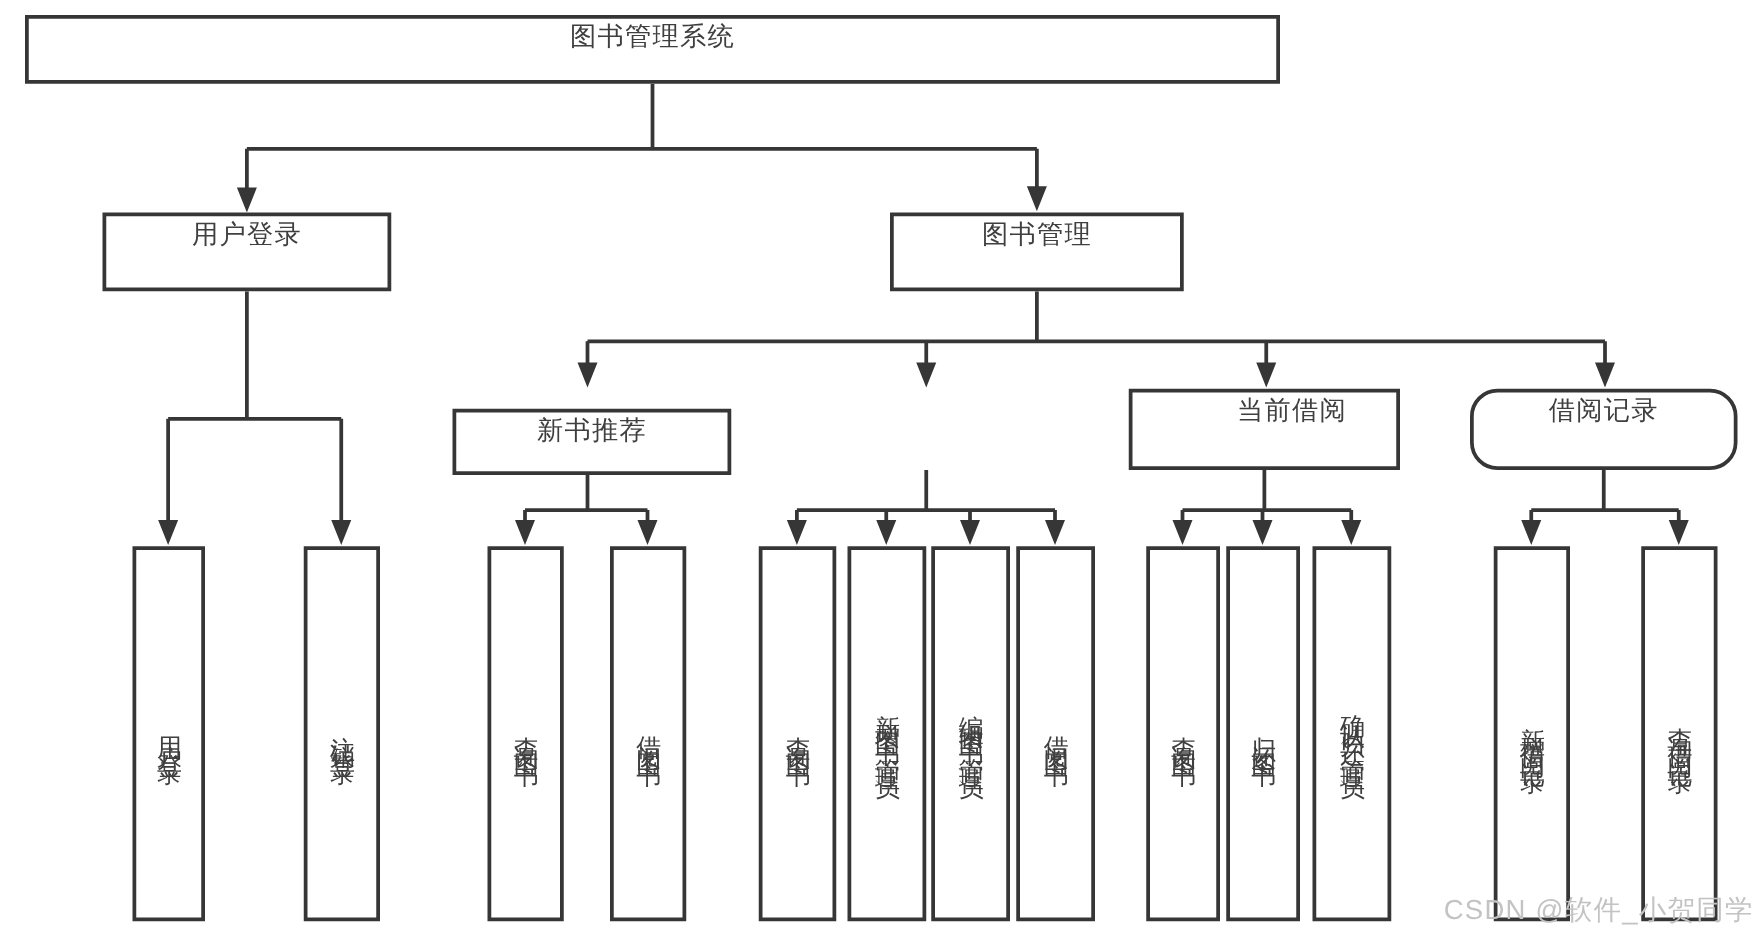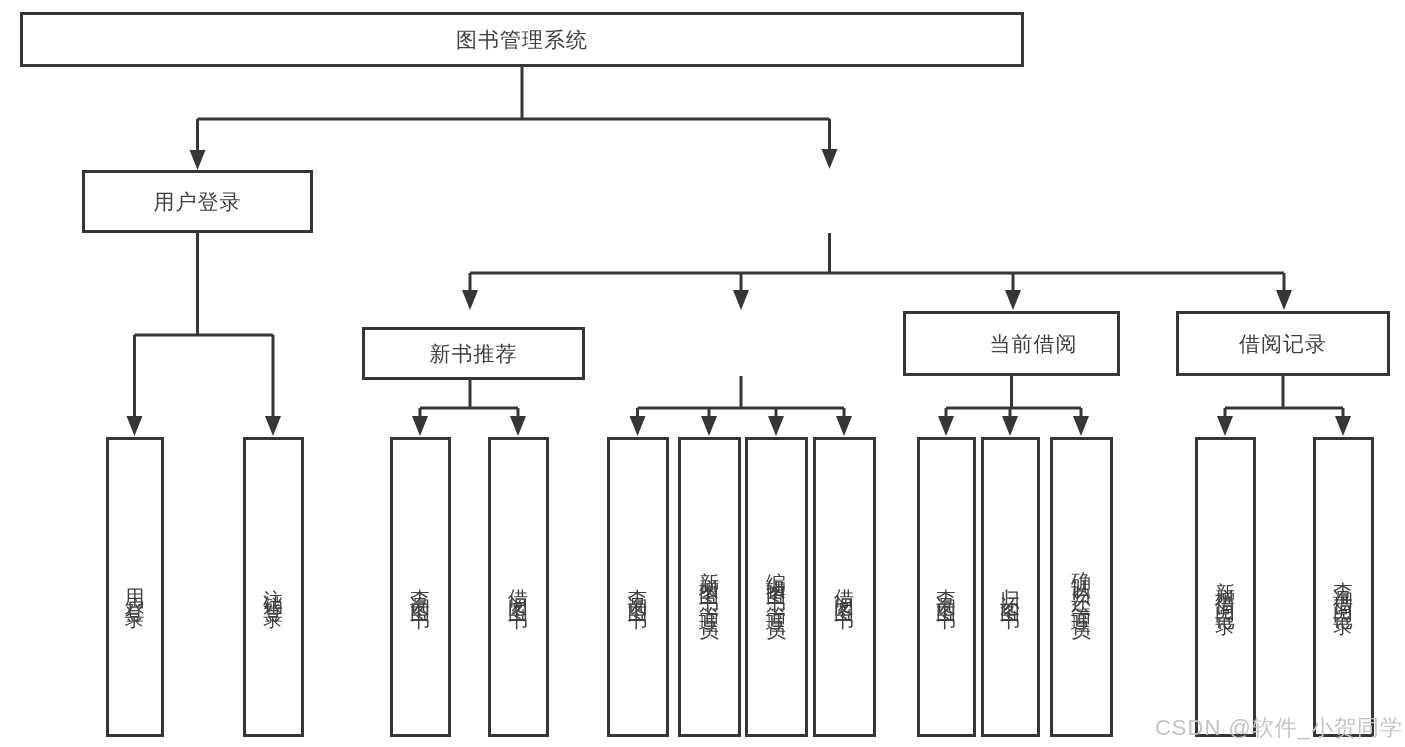--- a/index.html
+++ b/index.html
@@ -10,21 +10,21 @@
   }
   html,body{margin:0;padding:0;background:var(--bg);}
   body{font-family:"Liberation Sans","DejaVu Sans",sans-serif;}
   .stage{
     position:relative;width:1405px;height:747px;background:var(--bg);
     overflow:hidden;
   }
   .connectors{position:absolute;left:0;top:0;width:1405px;height:747px;color:var(--line);}
   .hbox{
     position:absolute;box-sizing:border-box;border:3px solid var(--line);
-    background:#fff;display:flex;align-items:center;justify-content:center;
+    background:#fff;display:flex;align-items:flex-start;justify-content:center;
     font-size:21px;color:var(--text);letter-spacing:1px;white-space:nowrap;
   }
   .vbox{
     position:absolute;box-sizing:border-box;border:3px solid var(--line);
     background:#fff;display:flex;align-items:center;justify-content:center;
     top:437px;height:300px;
   }
   .vbox .vtext{
     writing-mode:vertical-rl;text-orientation:mixed;
     font-size:20px;letter-spacing:7px;color:var(--text);line-height:1;
@@ -92,28 +92,31 @@
       M1335 416L1351 416L1343 436Z"></path>
   </svg>
 
   <div class="hbox" style="left:20px;top:12px;width:1004px;height:55px;">
     <span>图书管理系统</span>
   </div>
 
   <div class="hbox" style="left:82px;top:170px;width:231px;height:63px;">
     <span>用户登录</span>
   </div>
+  <div class="hbox" style="left:712px;top:170px;width:235px;height:63px;">
+    <span>图书管理</span>
+  </div>
 
   <div class="hbox" style="left:362px;top:327px;width:223px;height:53px;">
     <span>新书推荐</span>
   </div>
   <div class="hbox" style="left:903px;top:311px;width:217px;height:65px;padding-left:44px;">
     <span>当前借阅</span>
   </div>
-  <div class="hbox" style="left:1176px;top:311px;width:214px;height:65px;">
+  <div class="hbox" style="left:1176px;top:311px;width:214px;height:65px;border-radius:22px;">
     <span>借阅记录</span>
   </div>
 
   <div class="vbox" style="left:106px;width:58px;">
     <span class="vtext">用户登录</span>
   </div>
   <div class="vbox" style="left:243px;width:61px;">
     <span class="vtext">注销登录</span>
   </div>
 

